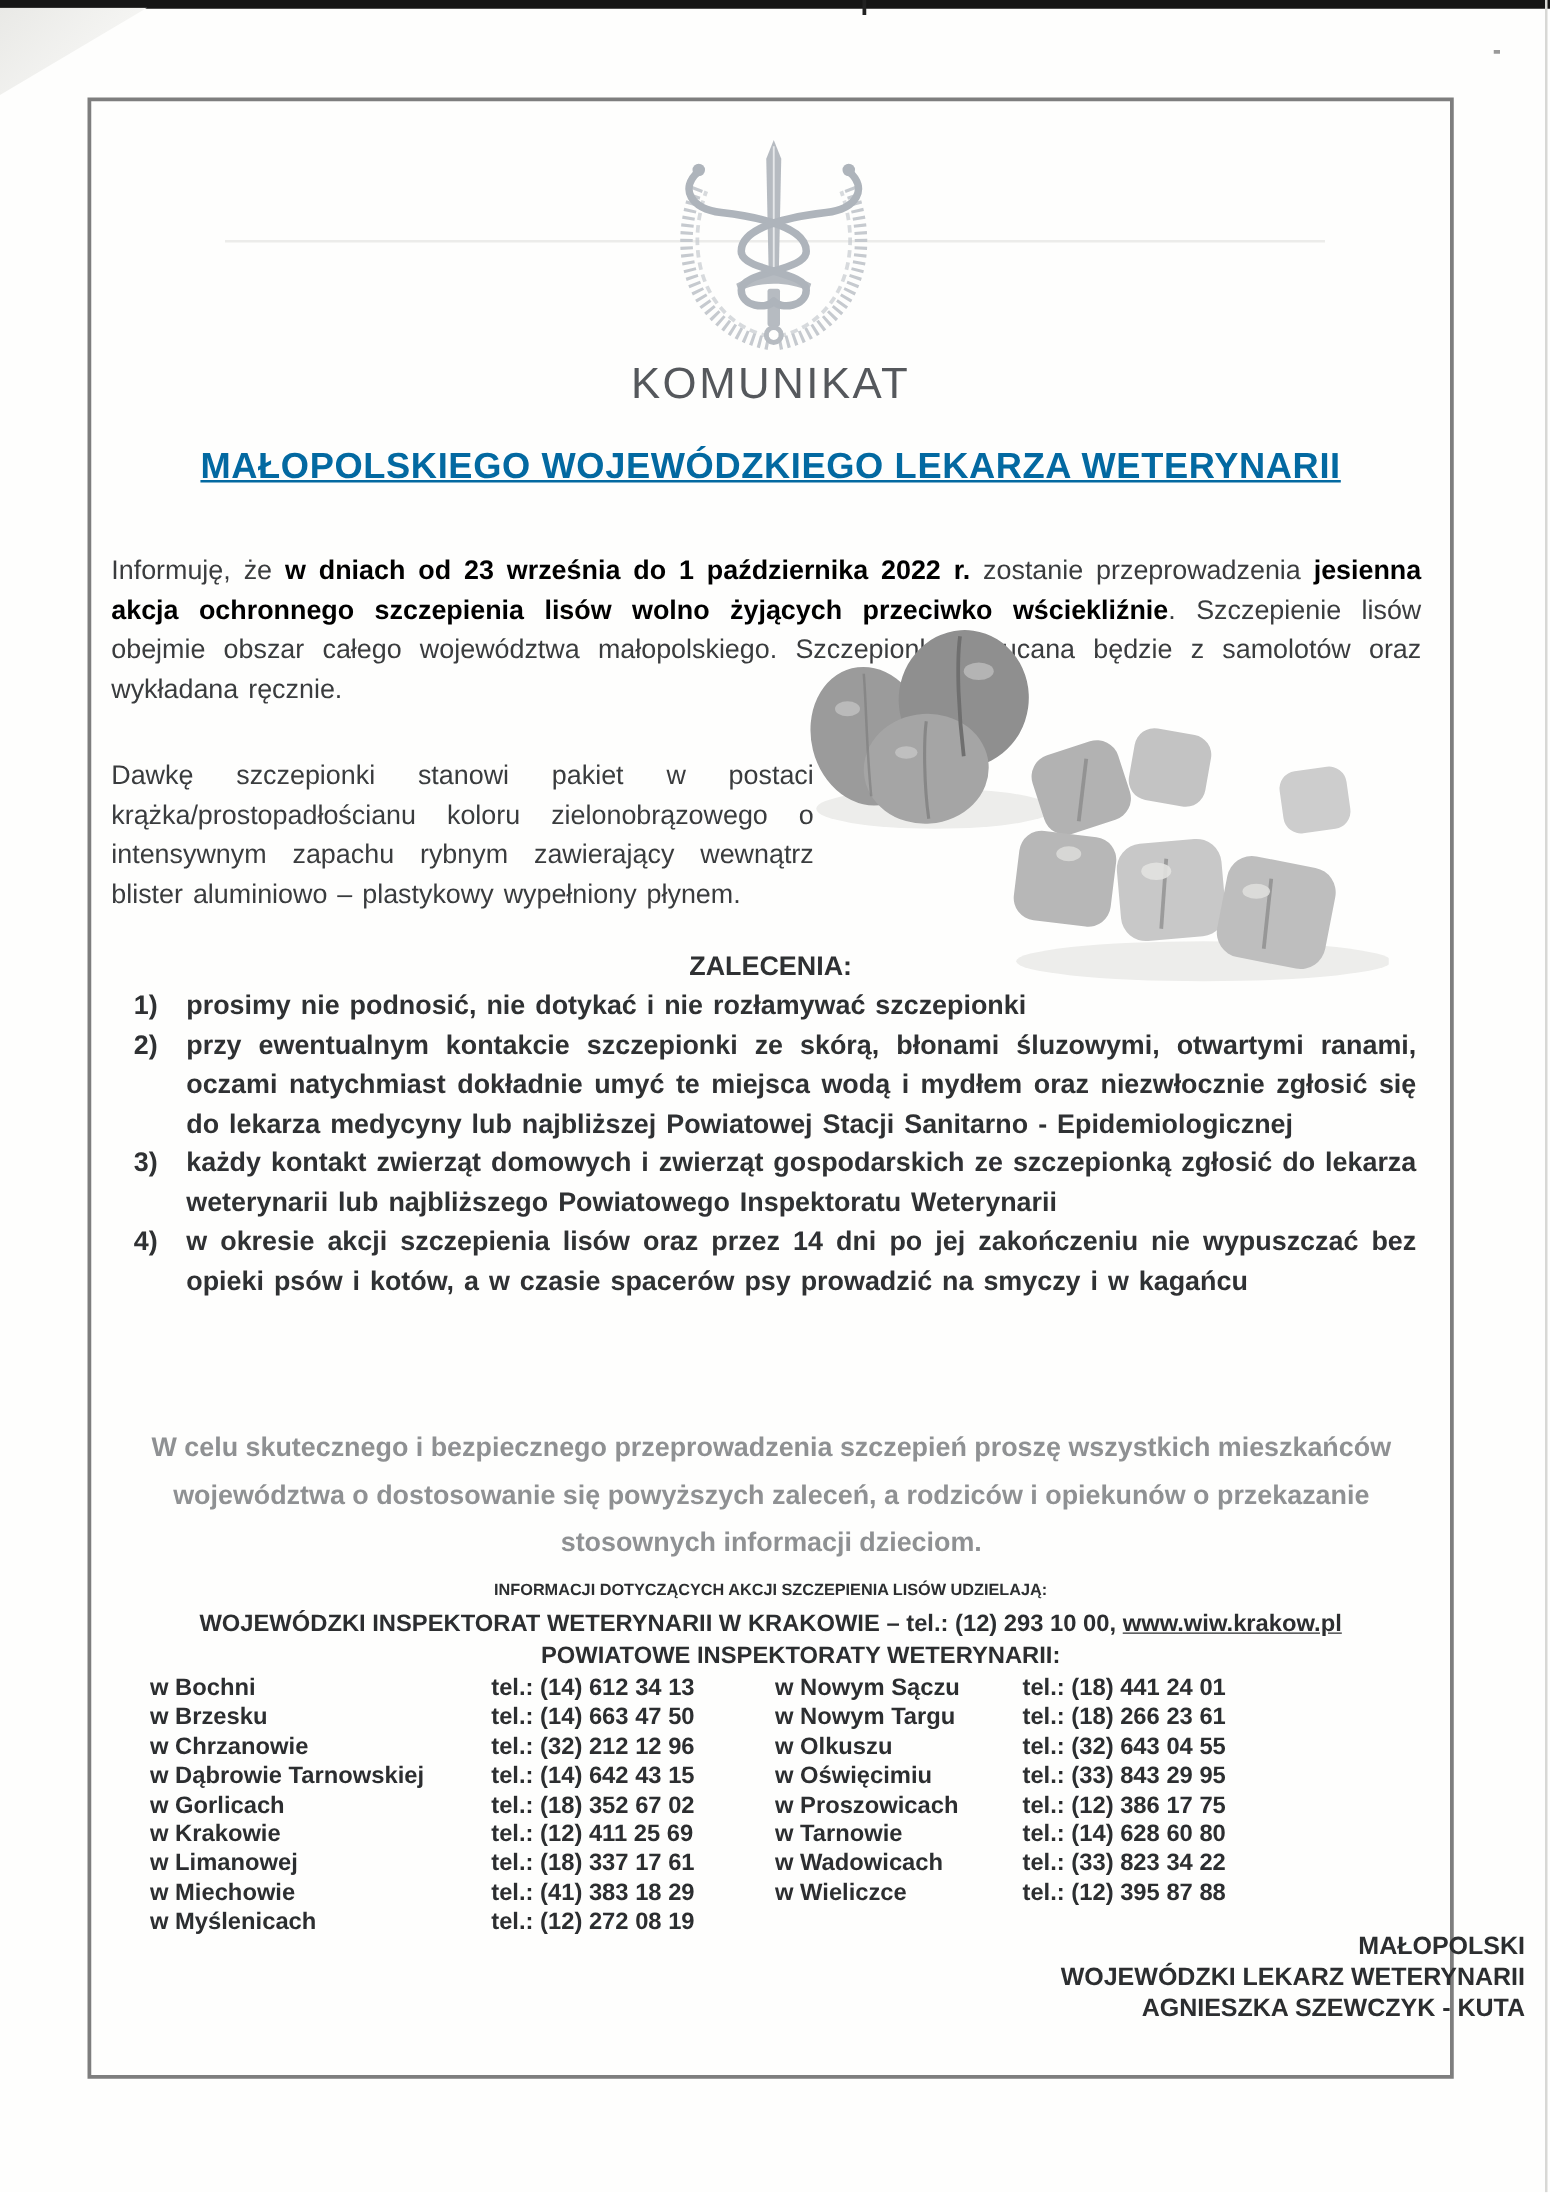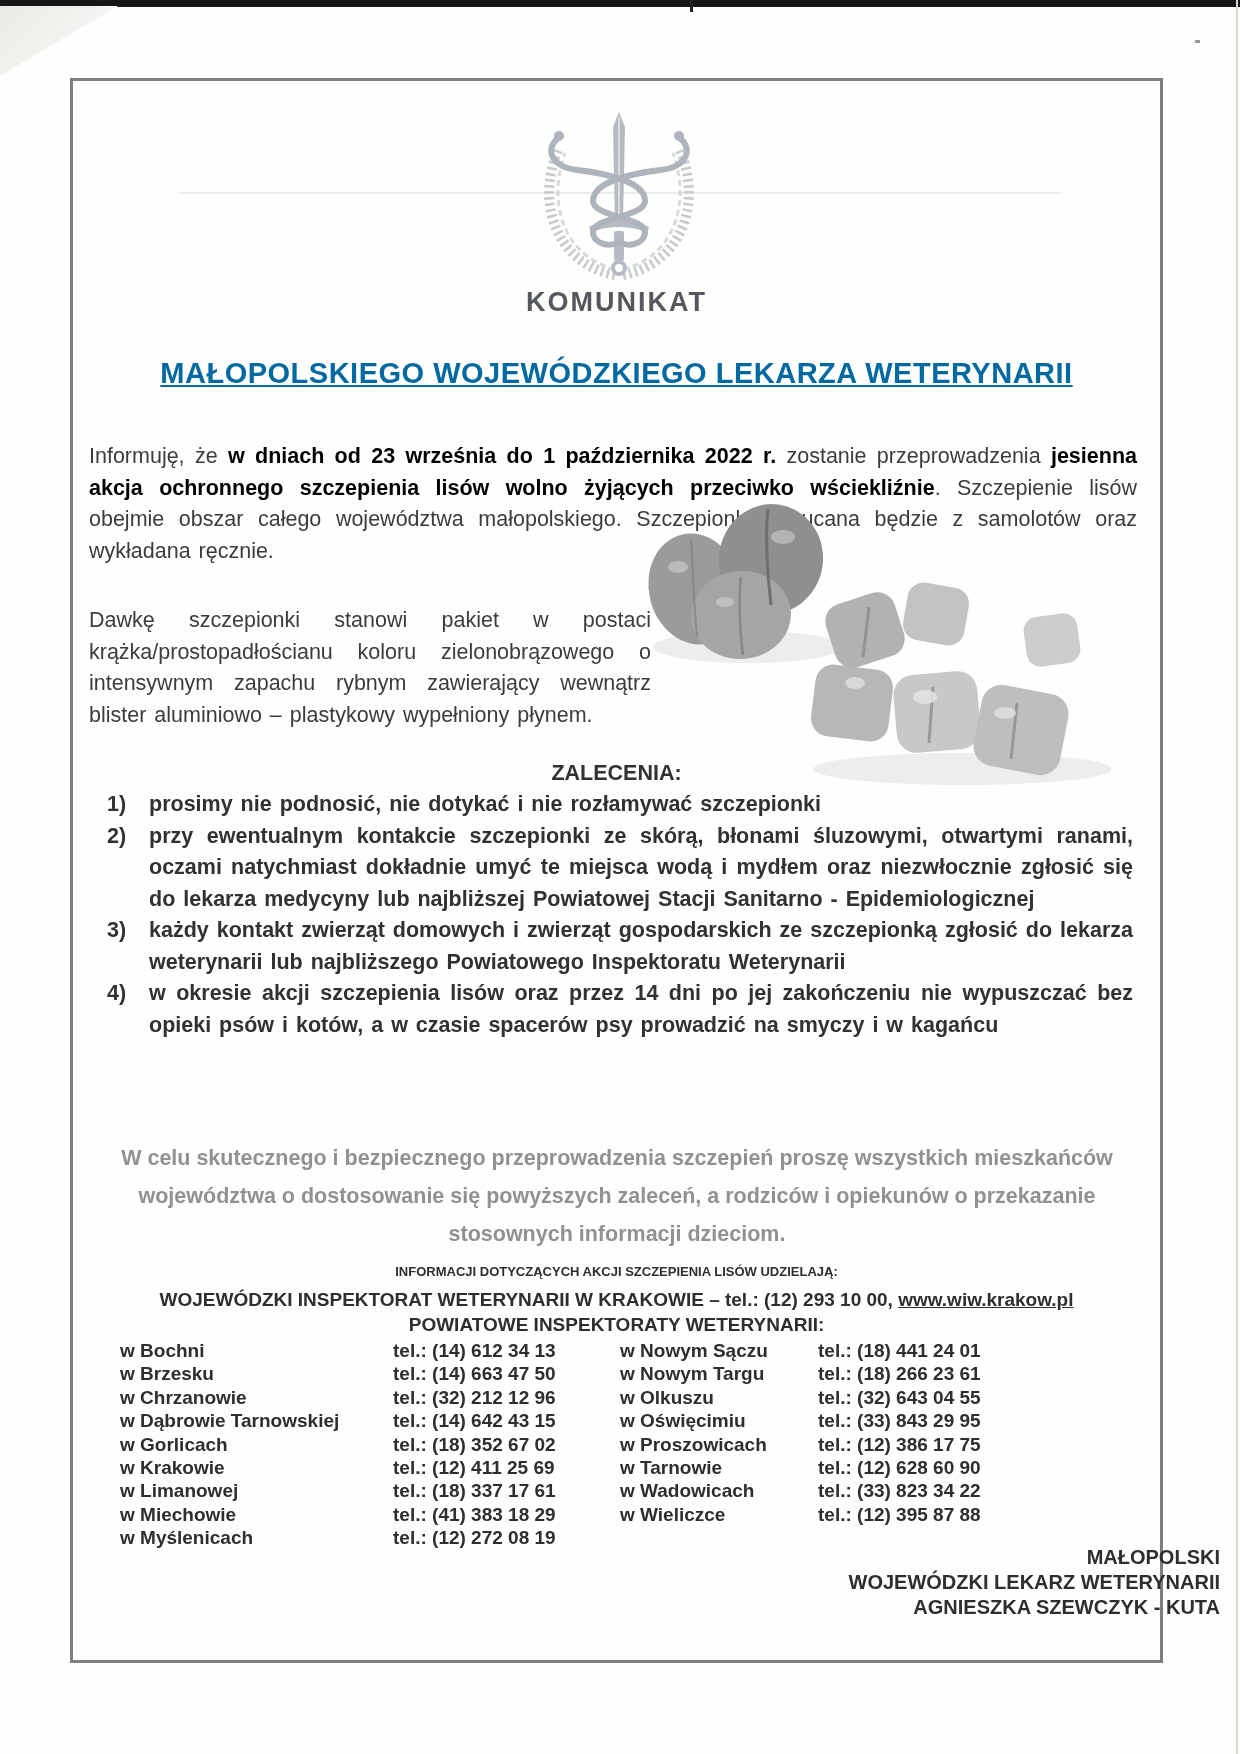--- a/index.html
+++ b/index.html
@@ -18,21 +18,21 @@
   .scan-dot{position:absolute;left:1195px;top:40px;width:5px;height:3px;background:#9a9a9a;}
   .scan-right-line{position:absolute;left:1236px;top:0;width:2px;height:1754px;background:#d8d8d5;}
   .scan-streak{position:absolute;left:180px;top:192px;width:880px;height:2px;background:#ececea;}
 
   
   .frame{position:absolute;left:70px;top:78px;width:1087px;height:1579px;border:3px solid #7e7e7e;}
 
   .logo{position:absolute;left:446px;top:28px;width:200px;height:172px;}
 
   .title{position:absolute;left:0;top:206px;width:100%;text-align:center;margin:0;
-    font-size:27px;font-weight:bold;color:#55585c;letter-spacing:2px;}
+    font-size:35px;font-weight:normal;color:#55585c;letter-spacing:2px;}
   .subtitle{position:absolute;left:0;top:276px;width:100%;text-align:center;margin:0;
     font-size:29px;font-weight:bold;color:#0369a1;letter-spacing:0.5px;text-decoration:underline;}
 
   .intro{position:absolute;left:16px;top:360px;width:1048px;margin:0;
     font-size:21.5px;line-height:31.5px;text-align:justify;word-spacing:2px;}
   .intro b{color:#000000;}
 
   .dose{position:absolute;left:16px;top:524px;width:562px;margin:0;
     font-size:21.5px;line-height:31.5px;text-align:justify;word-spacing:2px;}
 
@@ -47,21 +47,21 @@
 
   .appeal{position:absolute;left:40px;top:1058px;width:1008px;margin:0;text-align:center;
     font-size:21.5px;line-height:38px;font-weight:bold;color:#8f9193;}
 
   .contact-head{position:absolute;left:0;top:1183px;width:100%;text-align:center;
     font-size:13px;font-weight:bold;color:#2c2e30;}
   .contact-voiv{position:absolute;left:0;top:1208px;width:100%;text-align:center;
     font-size:19px;font-weight:bold;color:#2c2e30;}
   .contact-voiv .link{text-decoration:underline;color:#2c2e30;cursor:pointer;}
   .contact-county-head{position:absolute;left:0;top:1233px;width:100%;text-align:center;
-    font-size:19px;font-weight:bold;color:#2c2e30;}
+    font-size:19px;font-weight:bold;color:#2c2e30;padding-left:24px;}
 
   .phones-left{position:absolute;left:47px;top:1258px;width:480px;display:grid;
     grid-template-columns:273px auto;font-size:19px;font-weight:bold;line-height:23.4px;color:#2c2e30;}
   .phones-right{position:absolute;left:547px;top:1258px;width:470px;display:grid;
     grid-template-columns:198px auto;font-size:19px;font-weight:bold;line-height:23.4px;color:#2c2e30;}
 
   .signature{position:absolute;left:587px;top:1464px;width:560px;text-align:right;
     font-size:20px;font-weight:bold;line-height:25px;color:#2c2e30;}
 </style>
 </head>
@@ -186,21 +186,21 @@
         <div>tel.: (18) 441 24 01</div>
       <div>w Nowym Targu</div>
         <div>tel.: (18) 266 23 61</div>
       <div>w Olkuszu</div>
         <div>tel.: (32) 643 04 55</div>
       <div>w Oświęcimiu</div>
         <div>tel.: (33) 843 29 95</div>
       <div>w Proszowicach</div>
         <div>tel.: (12) 386 17 75</div>
       <div>w Tarnowie</div>
-        <div>tel.: (12) 628 60 90</div>
+        <div>tel.: (14) 628 60 80</div>
       <div>w Wadowicach</div>
         <div>tel.: (33) 823 34 22</div>
       <div>w Wieliczce</div>
         <div>tel.: (12) 395 87 88</div>
     </div>
 
     <div class="signature">
       <div>MAŁOPOLSKI</div>
       <div>WOJEWÓDZKI LEKARZ WETERYNARII</div>
       <div>AGNIESZKA SZEWCZYK - KUTA</div>

